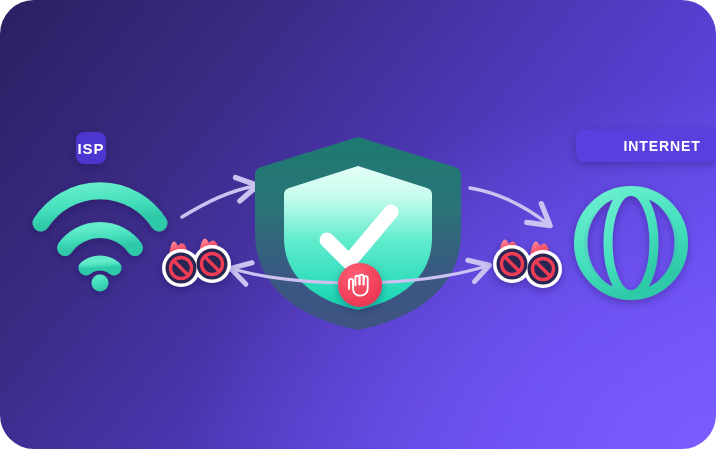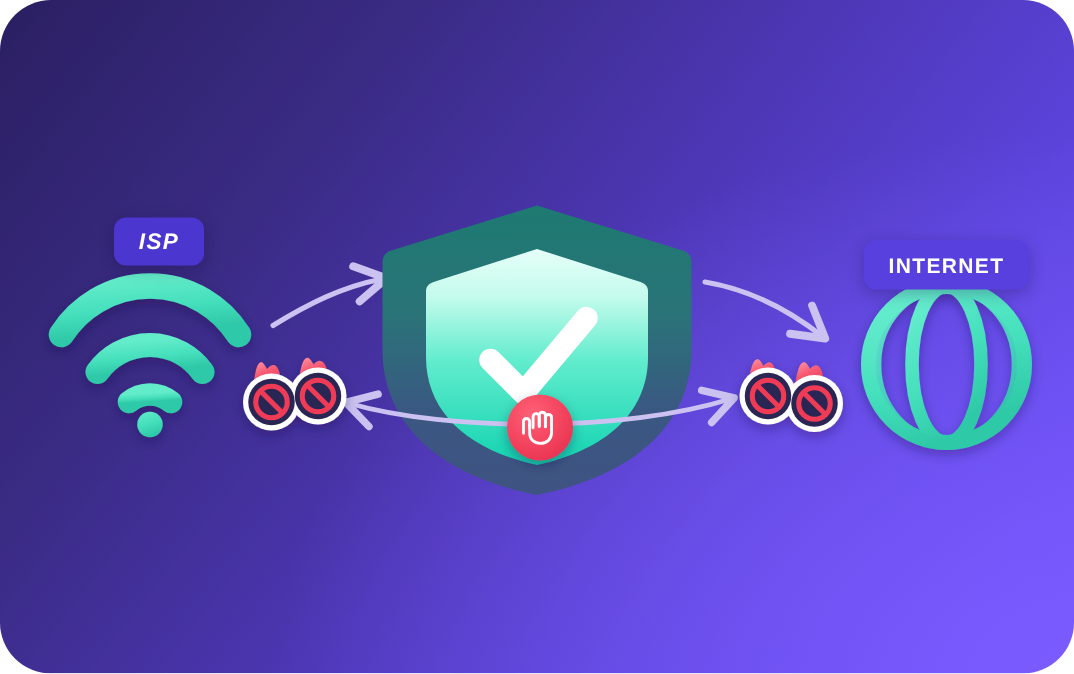--- a/index.html
+++ b/index.html
@@ -34,37 +34,37 @@
     justify-content: center;
     border-radius: 8px;
     color: #ffffff;
     font-weight: 700;
     letter-spacing: 0.9px;
     line-height: 1;
     white-space: nowrap;
     box-shadow: 0 3px 10px rgba(20,10,60,0.28);
   }
   #badge-isp {
-    left: 76px;  top: 145px;
-    width: 60px; height: 32px;
+    left: 76px;  top: 132px;
+    width: 30px; height: 32px;
     font-size: 15px;
     background: #4b36cf;
-    font-style: italic;
   }
   #badge-vpn {
     left: 297px; top: 86px;
     width: 128px; height: 34px;
     font-size: 15px;
     background: #4833cb;
   }
   #badge-internet {
-    left: 576px; top: 160px;
+    left: 576px; top: 129px;
     width: 110px; height: 33px;
     font-size: 14px;
     background: #5740dd;
+    padding-left: 31px;
   }
 
   
   .layer {
     position: absolute;
     left: 0; top: 0;
     width: 716px;
     height: 449px;
     pointer-events: none;
   }

